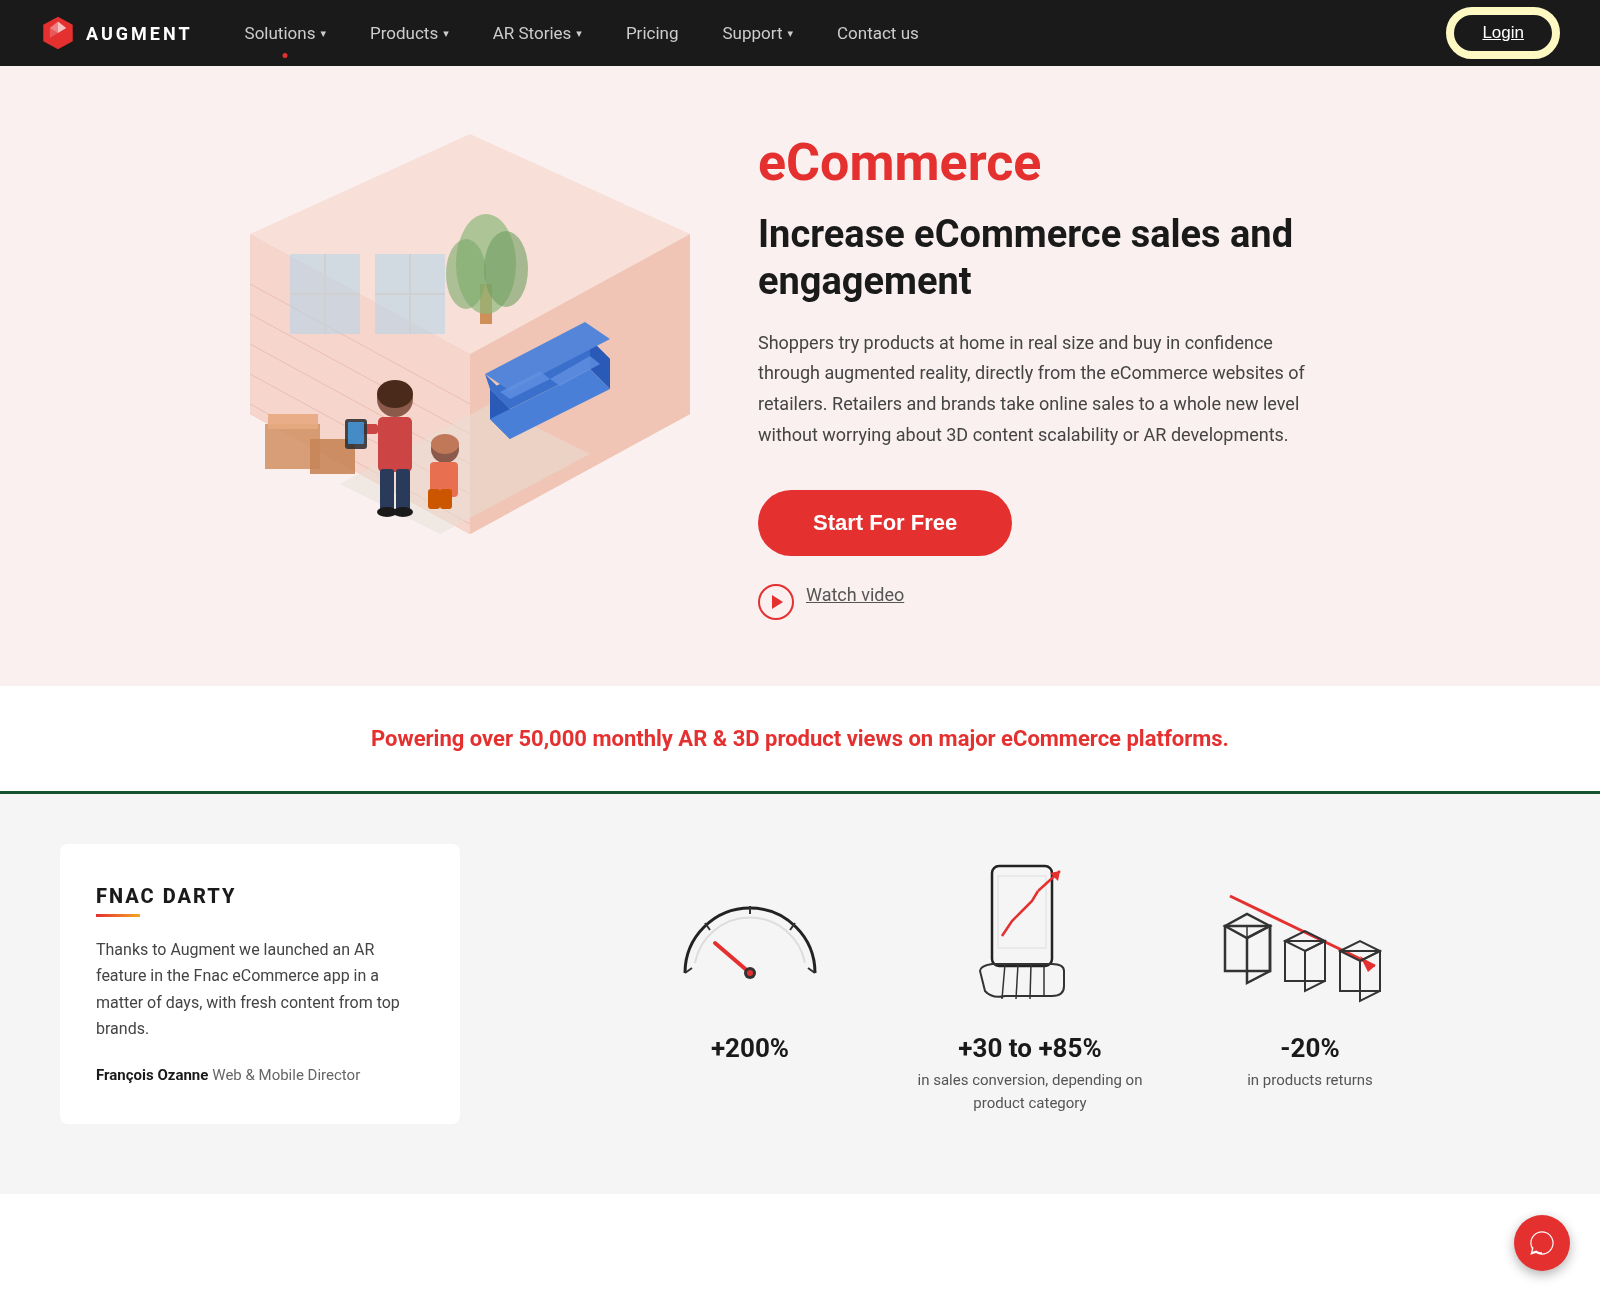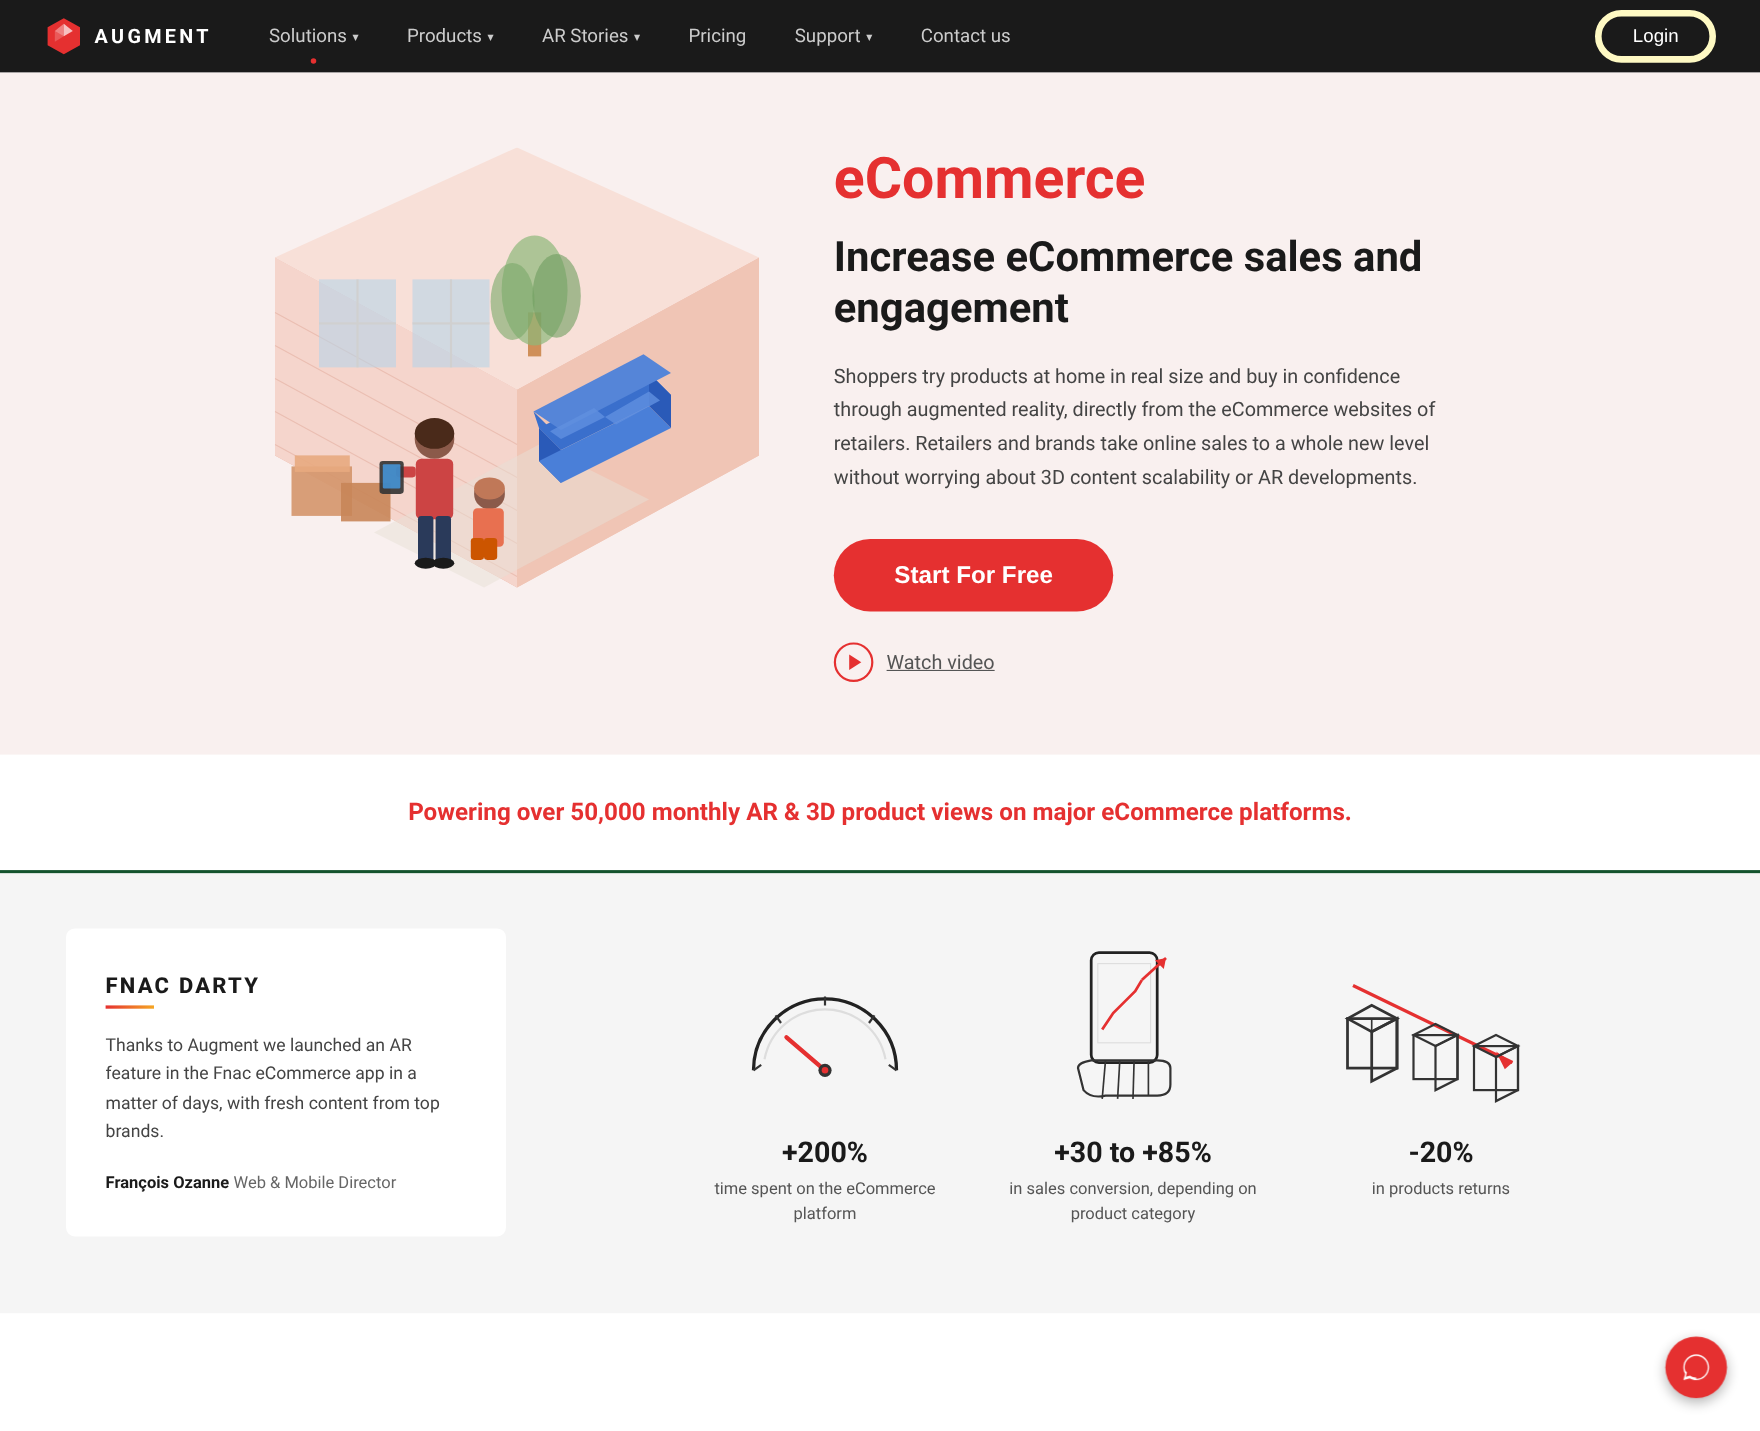--- a/index.html
+++ b/index.html
@@ -58,27 +58,28 @@
       bottom: 10px;
       left: 50%;
       transform: translateX(-50%);
       width: 5px;
       height: 5px;
       background: #e53030;
       border-radius: 50%;
     }
     .nav-login-btn {
       margin-left: auto;
-      border: 6px solid #fef9c3;
+      border: 8px solid #fef9c3;
       border-radius: 30px;
       color: #fff;
       padding: 8px 28px;
       font-size: 17px;
       cursor: pointer;
       background: transparent;
+      text-decoration: underline;
     }
 
     
     .hero {
       background: #f9f0ef;
       padding: 60px 0 60px 0;
       display: flex;
       align-items: center;
       justify-content: center;
       min-height: 620px;
@@ -131,21 +132,21 @@
       border-radius: 40px;
       padding: 20px 55px;
       font-size: 22px;
       font-weight: 600;
       cursor: pointer;
       display: inline-block;
       margin-bottom: 28px;
     }
     .hero-video {
       display: flex;
-      align-items: center;
+      align-items: flex-start;
       gap: 12px;
       color: #555;
       font-size: 18px;
       cursor: pointer;
       text-decoration: none;
     }
     .play-icon {
       width: 36px;
       height: 36px;
       border: 2px solid #e53030;
@@ -440,21 +441,20 @@
           <line x1="80" y1="38" x2="80" y2="46" stroke="#333" stroke-width="2"></line>
           <line x1="125" y1="55" x2="120" y2="62" stroke="#333" stroke-width="2"></line>
           <line x1="145" y1="105" x2="138" y2="100" stroke="#333" stroke-width="2"></line>
 
           <line x1="80" y1="105" x2="45" y2="75" stroke="#e53030" stroke-width="4" stroke-linecap="round"></line>
           <circle cx="80" cy="105" r="6" fill="#333"></circle>
           <circle cx="80" cy="105" r="3" fill="#e53030"></circle>
         </svg>
       </div>
       <div class="metric-number">+200%</div>
-      <div class="metric-label">time spent on the eCommerce platform</div>
     </div>
 
     <div class="metric-item">
       <div class="metric-icon">
         <svg width="160" height="165" viewBox="0 0 160 165">
 
           <rect x="42" y="15" width="60" height="100" rx="7" fill="none" stroke="#222" stroke-width="2.5"></rect>
           <rect x="48" y="25" width="48" height="72" fill="none" stroke="#ddd" stroke-width="1"></rect>
 
           <polyline points="52,85 62,70 72,60 82,50 88,40" fill="none" stroke="#e53030" stroke-width="2.5"></polyline>

